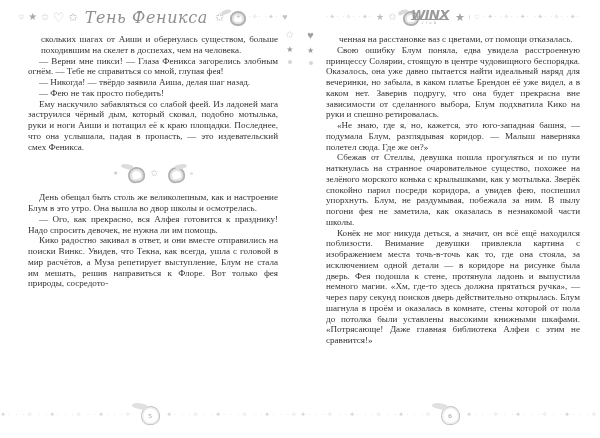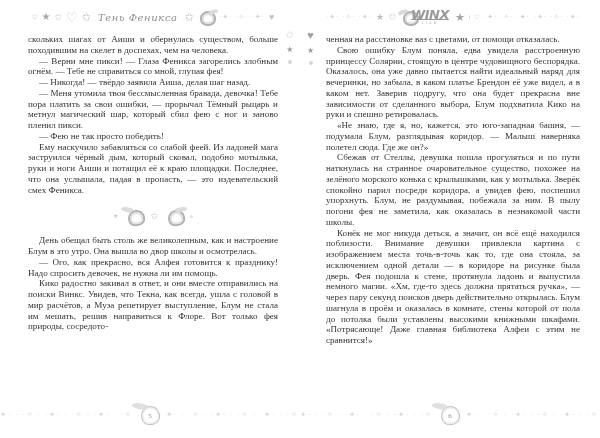--- a/index.html
+++ b/index.html
@@ -38,21 +38,21 @@
     height: 34px;
     display: flex;
     align-items: center;
     justify-content: center;
     gap: 4px;
     white-space: nowrap;
   }
   .runhead-title {
     font-family: "DejaVu Serif", serif;
     font-style: italic;
-    font-size: 10px;
+    font-size: 16px;
     letter-spacing: 0.6px;
     color: #8f8f8f;
     padding: 0 3px;
   }
   .logo-winx {
     font-family: "DejaVu Sans", sans-serif;
     font-weight: bold;
     font-style: italic;
     font-size: 13px;
     letter-spacing: -0.5px;
@@ -124,21 +124,21 @@
     font-size: 9.1px;
     line-height: 10.75px;
     text-align: justify;
     color: #333333;
     hyphens: manual;
   }
   .col p {
     margin: 0;
     text-indent: 11px;
   }
-  .col p.noind { text-indent: 0; }
+  .col p.noind { text-indent: 0; margin-left: 13px; }
 
   
   .ornament {
     display: flex;
     align-items: center;
     justify-content: center;
     gap: 5px;
     height: 30px;
     margin: 6px 0 4px 0;
   }
@@ -258,21 +258,20 @@
     <div class="margin-deco lp-right">
       <span class="g star-o" style="font-size:10px;color:#d4d4d4;">✩</span>
       <span class="g star-f" style="font-size:8px;color:#9d9d9d;">★</span>
       <span class="dot"></span>
     </div>
 
     <div class="col">
       <p class="noind">скольких шагах от Аиши и обернулась существом, больше походившим на скелет в доспехах, чем на человека.</p>
       <p>— Верни мне пикси! — Глаза Феникса загорелись злобным огнём. — Тебе не справиться со мной, глупая фея!</p>
       <p>— Никогда! — твёрдо заявила Аиша, делая шаг назад.</p>
-      <p>— Меня утомила твоя бессмысленная бравада, девочка! Тебе пора платить за свои ошибки, — прорычал Тёмный рыцарь и метнул магический шар, который сбил фею с ног и заново пленил пикси.</p>
       <p>— Фею не так просто победить!</p>
       <p>Ему наскучило забавляться со слабой феей. Из ладоней мага заструился чёрный дым, который сковал, подобно мотылька, руки и ноги Аиши и потащил её к краю площадки. Последнее, что она услышала, падая в пропасть, — это издевательский смех Феникса.</p>
     </div>
 
     <div class="ornament">
       <span class="g star-f" style="font-size:6px;color:#c9c9c9;">★</span>
       <span class="wingheart">
         <span class="hh"></span>
           <span class="ww"></span>
       </span>

